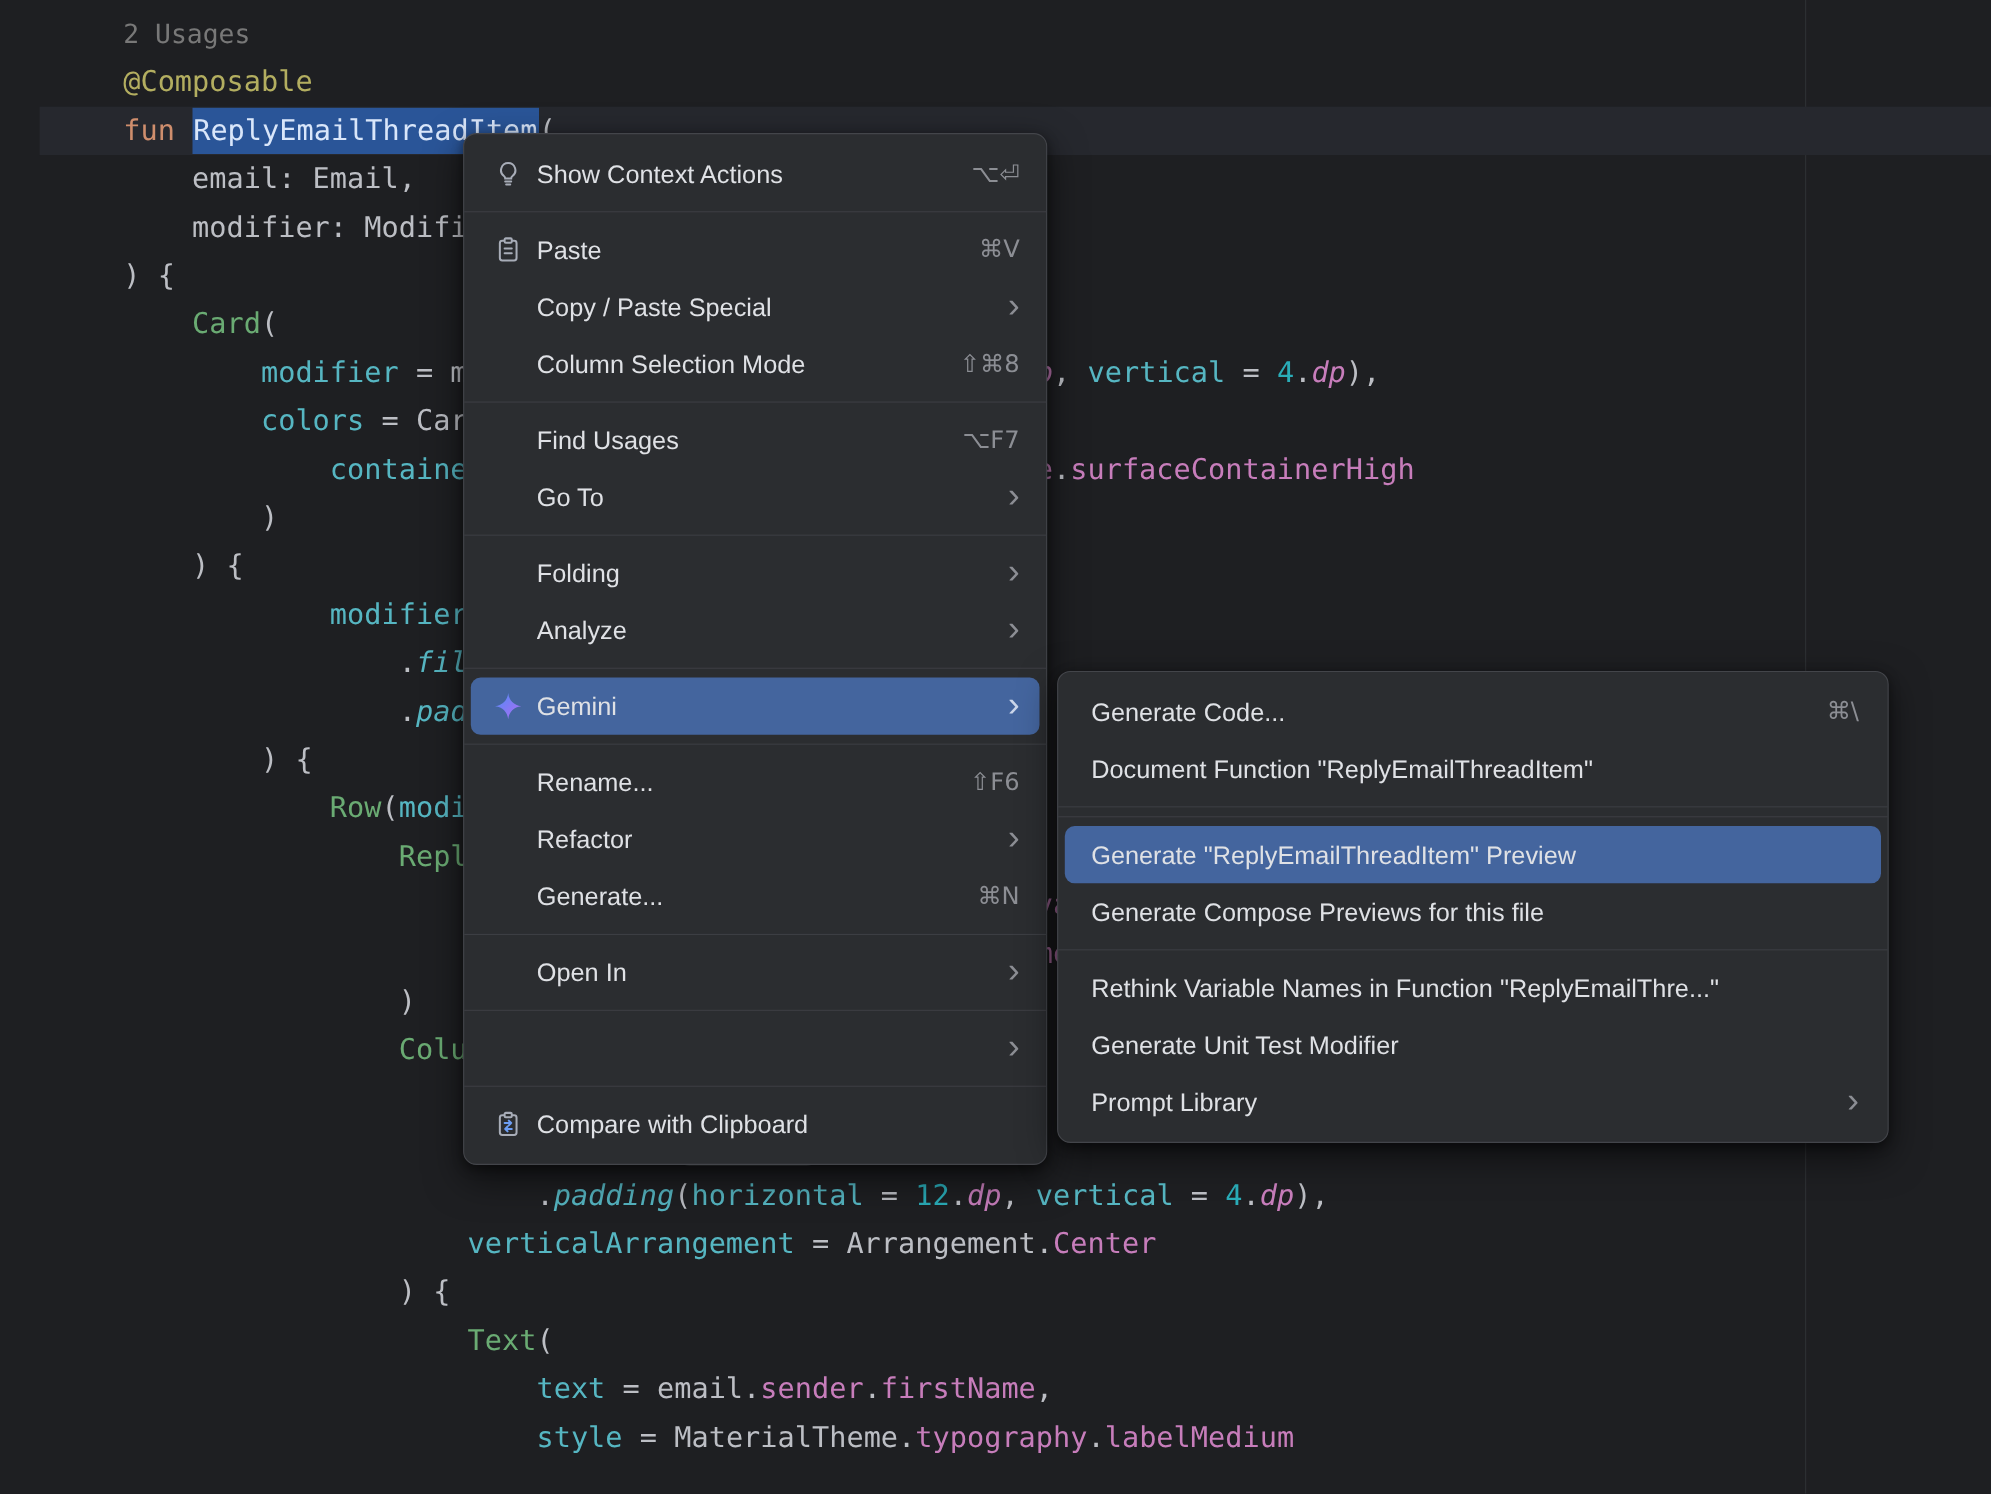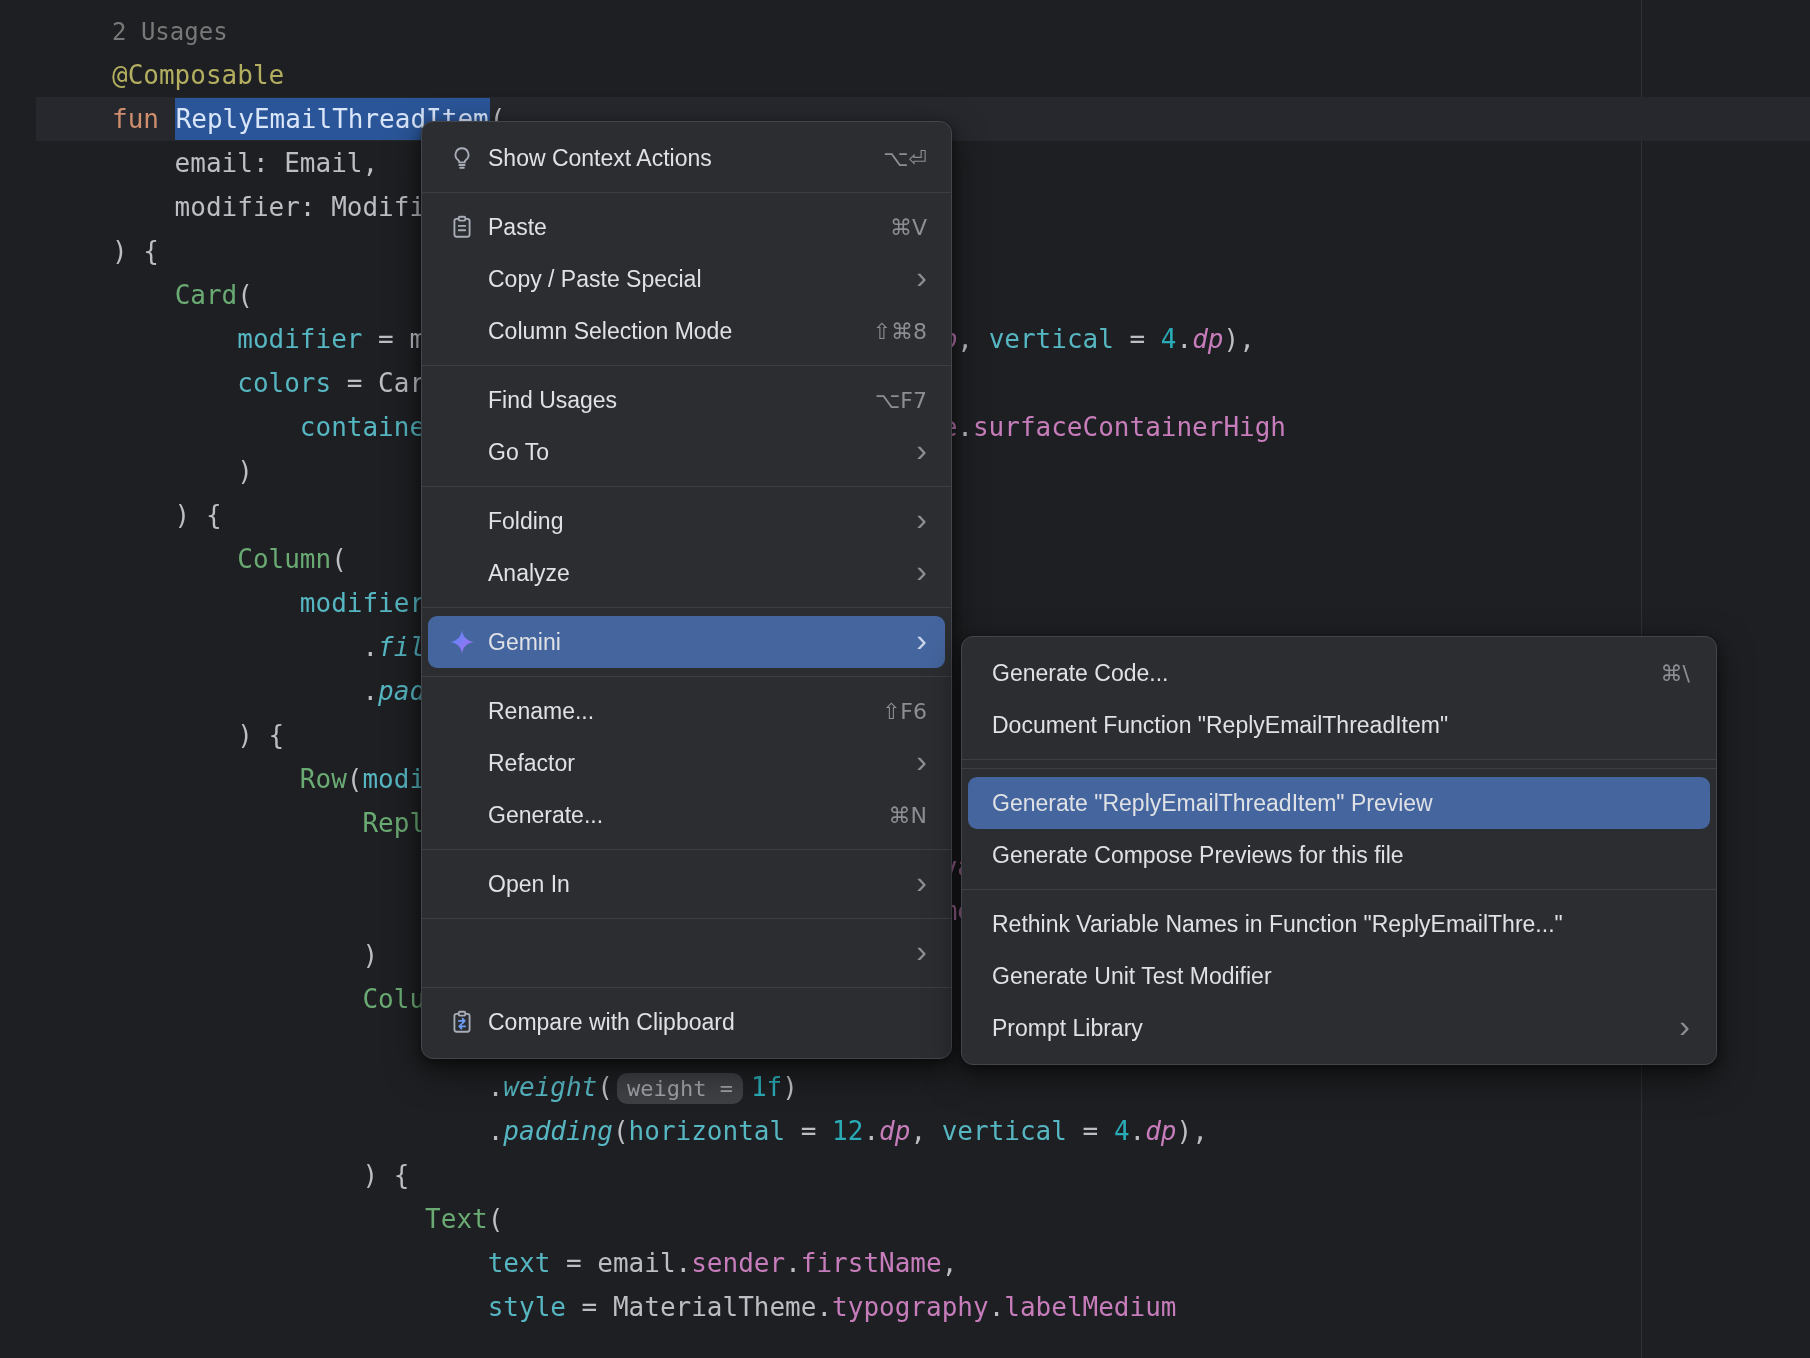--- a/index.html
+++ b/index.html
@@ -50,21 +50,21 @@
   .popup-menu{
     position:absolute;
     background:var(--menu-bg);
     border:1px solid var(--menu-border);
     border-radius:12px;
     box-shadow:0 12px 34px rgba(0,0,0,.55), 0 3px 10px rgba(0,0,0,.4);
     padding:10px 0;
     z-index:10;
   }
   #context-menu{left:421px;top:121px;width:531px;}
-  #gemini-submenu{left:961px;top:636px;width:756px;z-index:11;}
+  #gemini-submenu{left:961px;top:610px;width:756px;z-index:11;}
   .menu-item{
     display:flex;align-items:center;
     height:52px;margin:0 6px;border-radius:9px;
     padding-right:18px;
     color:var(--menu-text);font-size:23px;
     cursor:default;
     justify-content:flex-end;
   }
   .menu-item.highlighted{background:var(--menu-selection);}
   .menu-icon{
@@ -97,34 +97,34 @@
       <div class="code-line caret-line"><span class="tok-kw">fun </span><span class="tok-fnsel">ReplyEmailThreadItem</span><span class="tok-d">(</span></div>
       <div class="code-line"><span class="tok-d">    email: Email,</span></div>
       <div class="code-line"><span class="tok-d">    modifier: Modifier = Modifier</span></div>
       <div class="code-line"><span class="tok-d">) {</span></div>
       <div class="code-line"><span class="tok-d">    </span><span class="tok-comp">Card</span><span class="tok-d">(</span></div>
       <div class="code-line"><span class="tok-d">        </span><span class="tok-narg">modifier</span><span class="tok-d"> = modifier.</span><span class="tok-ext">padding</span><span class="tok-d">(</span><span class="tok-narg">horizontal</span><span class="tok-d"> = </span><span class="tok-num">16</span><span class="tok-d">.</span><span class="tok-propi">dp</span><span class="tok-d">, </span><span class="tok-narg">vertical</span><span class="tok-d"> = </span><span class="tok-num">4</span><span class="tok-d">.</span><span class="tok-propi">dp</span><span class="tok-d">),</span></div>
       <div class="code-line"><span class="tok-d">        </span><span class="tok-narg">colors</span><span class="tok-d"> = CardDefaults.cardColors(</span></div>
       <div class="code-line"><span class="tok-d">            </span><span class="tok-narg">containerColor</span><span class="tok-d"> = MaterialTheme.</span><span class="tok-prop">colorScheme</span><span class="tok-d">.</span><span class="tok-prop">surfaceContainerHigh</span></div>
       <div class="code-line"><span class="tok-d">        )</span></div>
       <div class="code-line"><span class="tok-d">    ) {</span></div>
-      <div class="code-line"><span class="tok-d">        </span><span class="tok-comp">Column</span><span class="tok-d">(</span></div>
       <div class="code-line"><span class="tok-d">            </span><span class="tok-narg">modifier</span><span class="tok-d"> = Modifier</span></div>
       <div class="code-line"><span class="tok-d">                .</span><span class="tok-ext">fillMaxWidth</span><span class="tok-d">()</span></div>
       <div class="code-line"><span class="tok-d">                .</span><span class="tok-ext">padding</span><span class="tok-d">(</span><span class="tok-num">20</span><span class="tok-d">.</span><span class="tok-propi">dp</span><span class="tok-d">)</span></div>
       <div class="code-line"><span class="tok-d">        ) {</span></div>
       <div class="code-line"><span class="tok-d">            </span><span class="tok-comp">Row</span><span class="tok-d">(</span><span class="tok-narg">modifier</span><span class="tok-d"> = Modifier.</span><span class="tok-ext">fillMaxWidth</span><span class="tok-d">()) {</span></div>
       <div class="code-line"><span class="tok-d">                </span><span class="tok-comp">ReplyProfileImage</span><span class="tok-d">(</span></div>
       <div class="code-line"><span class="tok-d">                    </span><span class="tok-narg">drawableResource</span><span class="tok-d"> = email.</span><span class="tok-prop">sender</span><span class="tok-d">.</span><span class="tok-prop">avatar</span><span class="tok-d">,</span></div>
       <div class="code-line"><span class="tok-d">                    </span><span class="tok-narg">description</span><span class="tok-d"> = email.</span><span class="tok-prop">sender</span><span class="tok-d">.</span><span class="tok-prop">fullName</span><span class="tok-d">,</span></div>
       <div class="code-line"><span class="tok-d">                )</span></div>
       <div class="code-line"><span class="tok-d">                </span><span class="tok-comp">Column</span><span class="tok-d">(</span></div>
       <div class="code-line"><span class="tok-d">                    </span><span class="tok-narg">modifier</span><span class="tok-d"> = Modifier</span></div>
       <div class="code-line"><span class="tok-d">                        .</span><span class="tok-ext">weight</span><span class="tok-d">(</span><span class="tok-pill">weight =</span><span class="tok-num">1f</span><span class="tok-d">)</span></div>
       <div class="code-line"><span class="tok-d">                        .</span><span class="tok-ext">padding</span><span class="tok-d">(</span><span class="tok-narg">horizontal</span><span class="tok-d"> = </span><span class="tok-num">12</span><span class="tok-d">.</span><span class="tok-propi">dp</span><span class="tok-d">, </span><span class="tok-narg">vertical</span><span class="tok-d"> = </span><span class="tok-num">4</span><span class="tok-d">.</span><span class="tok-propi">dp</span><span class="tok-d">),</span></div>
+      <div class="code-line"><span class="tok-d">                    </span><span class="tok-narg">verticalArrangement</span><span class="tok-d"> = Arrangement.</span><span class="tok-prop">Center</span></div>
       <div class="code-line"><span class="tok-d">                ) {</span></div>
       <div class="code-line"><span class="tok-d">                    </span><span class="tok-comp">Text</span><span class="tok-d">(</span></div>
       <div class="code-line"><span class="tok-d">                        </span><span class="tok-narg">text</span><span class="tok-d"> = email.</span><span class="tok-prop">sender</span><span class="tok-d">.</span><span class="tok-prop">firstName</span><span class="tok-d">,</span></div>
       <div class="code-line"><span class="tok-d">                        </span><span class="tok-narg">style</span><span class="tok-d"> = MaterialTheme.</span><span class="tok-prop">typography</span><span class="tok-d">.</span><span class="tok-prop">labelMedium</span></div>
     </div>
 </div>
 
 <div class="popup-menu" id="context-menu">
     <div class="menu-item">
       <span class="menu-icon">

